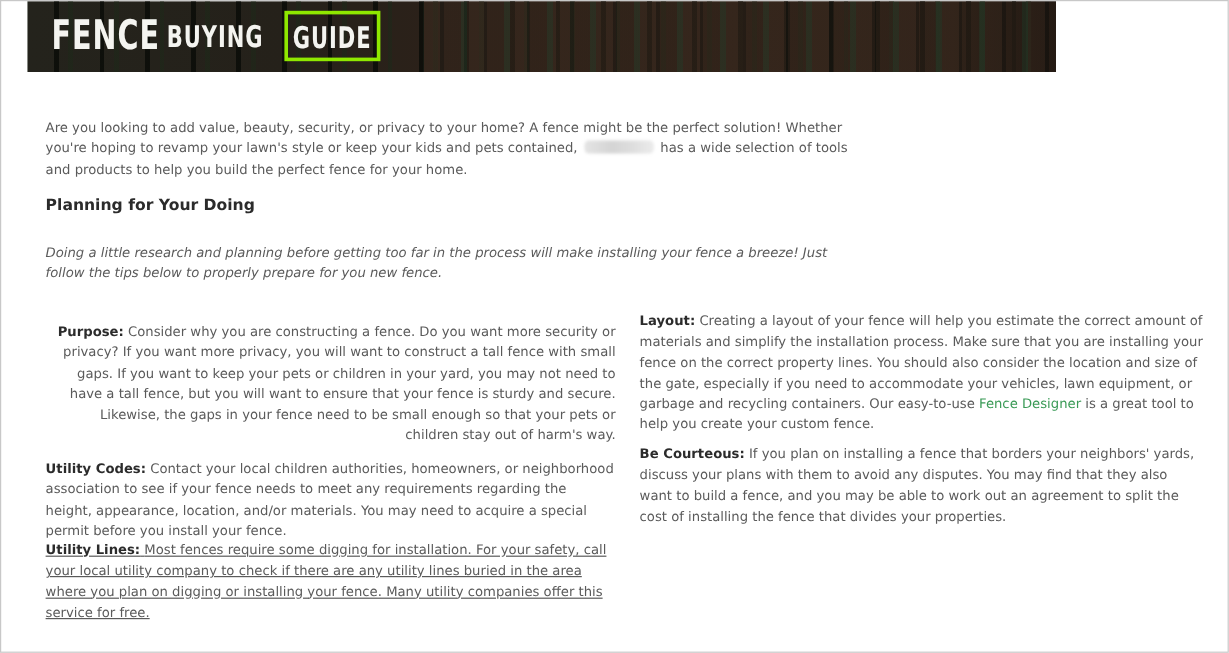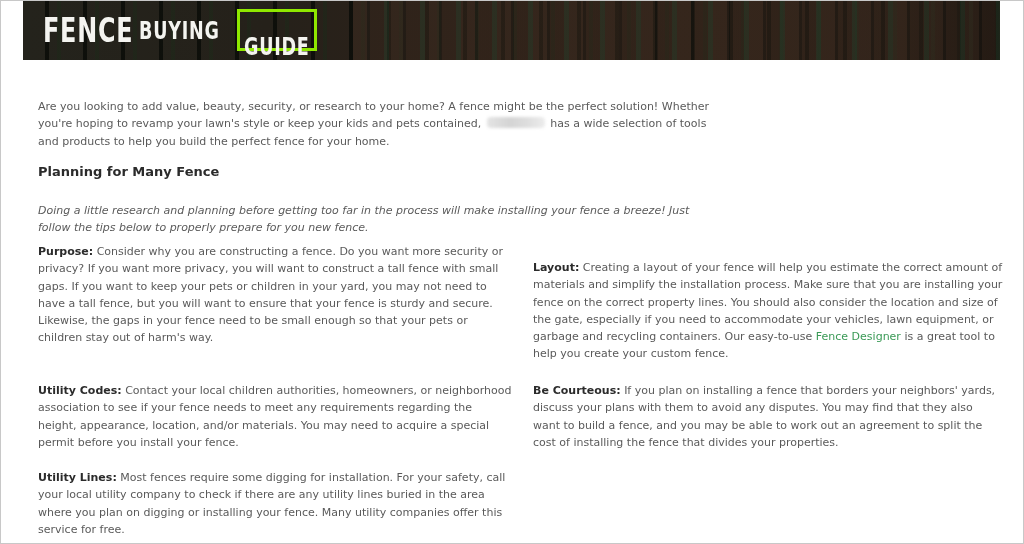--- a/index.html
+++ b/index.html
@@ -6,21 +6,21 @@
   html, body { width: 1024px; height: 544px; overflow: hidden; background: #ffffff; }
   body {
     position: relative;
     font-family: "DejaVu Sans", "Liberation Sans", sans-serif;
     color: #555555;
     border: 1px solid #c8c8c8;
   }
   .banner {
     position: absolute;
     left: 22px; top: 0;
-    width: 977px; height: 59px;
+    width: 857px; height: 59px;
     background:
       repeating-linear-gradient(90deg,
         rgba(0,0,0,0) 0px, rgba(0,0,0,0) 22px,
         rgba(10,12,8,0.85) 22px, rgba(10,12,8,0.85) 26px,
         rgba(0,0,0,0) 26px, rgba(0,0,0,0) 34px,
         rgba(30,40,25,0.6) 34px, rgba(30,40,25,0.6) 38px),
       linear-gradient(90deg, #24231c 0%, #25211a 25%, #2e2119 45%, #2f2118 70%, #2a1e16 90%, #120d0a 100%);
     overflow: hidden;
   }
   .banner .fence-slats {
@@ -43,60 +43,60 @@
     color: #f4f4f0;
     font-weight: bold;
     letter-spacing: 1px;
     white-space: nowrap;
   }
   .banner-title .w1 { font-size: 34px; transform: scaleX(0.78); transform-origin: left center; display: inline-block; width: 96px; }
   .banner-title .w2 { font-size: 25px; transform: scaleX(0.78); transform-origin: left center; display: inline-block; width: 98px; margin-left: 0px; }
   .banner-title .w3 {
     font-size: 25px; display: inline-block;
     border: 3px solid #8fe800;
-    padding: 18px 4px 0 4px;
+    padding: 3px 4px 0 4px;
     height: 42px; line-height: 34px;
     margin-left: 0px;
     width: 80px;
   }
   .banner-title .w3 span { display: inline-block; transform: scaleX(0.78); transform-origin: left center; }
   .p { position: absolute; font-size: 11px; line-height: 17.3px; color: #5a5a5a; }
   .intro { top: 97px; left: 37px; width: 690px; }
   .blur {
     display: inline-block; width: 58px; height: 11px; vertical-align: -1px;
     background: linear-gradient(90deg, #e4e4e4, #d4d4d4 40%, #dedede 70%, #ececec);
     border-radius: 4px; filter: blur(1.5px); margin: 0 2px;
   }
   .h2 { position: absolute; top: 163px; left: 37px; font-size: 13px; font-weight: bold; color: #2b2b2b; }
   .plan { top: 201px; left: 37px; width: 680px; font-style: italic; }
   .col-left { left: 37px; width: 475px; }
   .col-right { left: 532px; width: 470px; }
   .b { font-weight: bold; color: #2b2b2b; }
   .link { color: #3a9a56; text-decoration: none; cursor: pointer; }
-  .purpose { top: 242px; }
+  .purpose { top: 267px; text-align: right; }
   .codes { top: 381px; }
-  .utility { top: 468px; }
+  .utility { top: 449px; text-decoration: underline; }
   .layout { top: 258px; }
-  .courteous { top: 381px; }
+  .courteous { top: 369px; }
 </style>
 </head>
 <body>
 
 <div class="banner">
   <div class="fence-slats"></div>
   <div class="banner-title">
     <span class="w1">FENCE</span>
     <span class="w2">BUYING</span>
     <span class="w3"><span>GUIDE</span></span>
   </div>
 </div>
 
-<p class="p intro"><span>Are you looking to add value, beauty, security, or research to your home? A fence might be the perfect solution! Whether you're hoping to revamp your lawn's style or keep your kids and pets contained,</span> <span class="blur"></span> <span>has a wide selection of tools and products to help you build the perfect fence for your home.</span></p>
+<p class="p intro"><span>Are you looking to add value, beauty, security, or privacy to your home? A fence might be the perfect solution! Whether you're hoping to revamp your lawn's style or keep your kids and pets contained,</span> <span class="blur"></span> <span>has a wide selection of tools and products to help you build the perfect fence for your home.</span></p>
 
-<h2 class="h2">Planning for Many Fence</h2>
+<h2 class="h2">Planning for Your Doing</h2>
 
 <p class="p plan">Doing a little research and planning before getting too far in the process will make installing your fence a breeze! Just follow the tips below to properly prepare for you new fence.</p>
 
 <p class="p col-left purpose"><span class="b">Purpose:</span> <span>Consider why you are constructing a fence. Do you want more security or privacy? If you want more privacy, you will want to construct a tall fence with small gaps. If you want to keep your pets or children in your yard, you may not need to have a tall fence, but you will want to ensure that your fence is sturdy and secure. Likewise, the gaps in your fence need to be small enough so that your pets or children stay out of harm's way.</span></p>
 
 <p class="p col-left codes"><span class="b">Utility Codes:</span> <span>Contact your local children authorities, homeowners, or neighborhood association to see if your fence needs to meet any requirements regarding the height, appearance, location, and/or materials. You may need to acquire a special permit before you install your fence.</span></p>
 
 <p class="p col-left utility"><span class="b">Utility Lines:</span> <span>Most fences require some digging for installation. For your safety, call your local utility company to check if there are any utility lines buried in the area where you plan on digging or installing your fence. Many utility companies offer this service for free.</span></p>
 
 <p class="p col-right layout"><span class="b">Layout:</span> <span>Creating a layout of your fence will help you estimate the correct amount of materials and simplify the installation process. Make sure that you are installing your fence on the correct property lines. You should also consider the location and size of the gate, especially if you need to accommodate your vehicles, lawn equipment, or garbage and recycling containers. Our easy-to-use</span> <a class="link">Fence Designer</a> <span>is a great tool to help you create your custom fence.</span></p>

